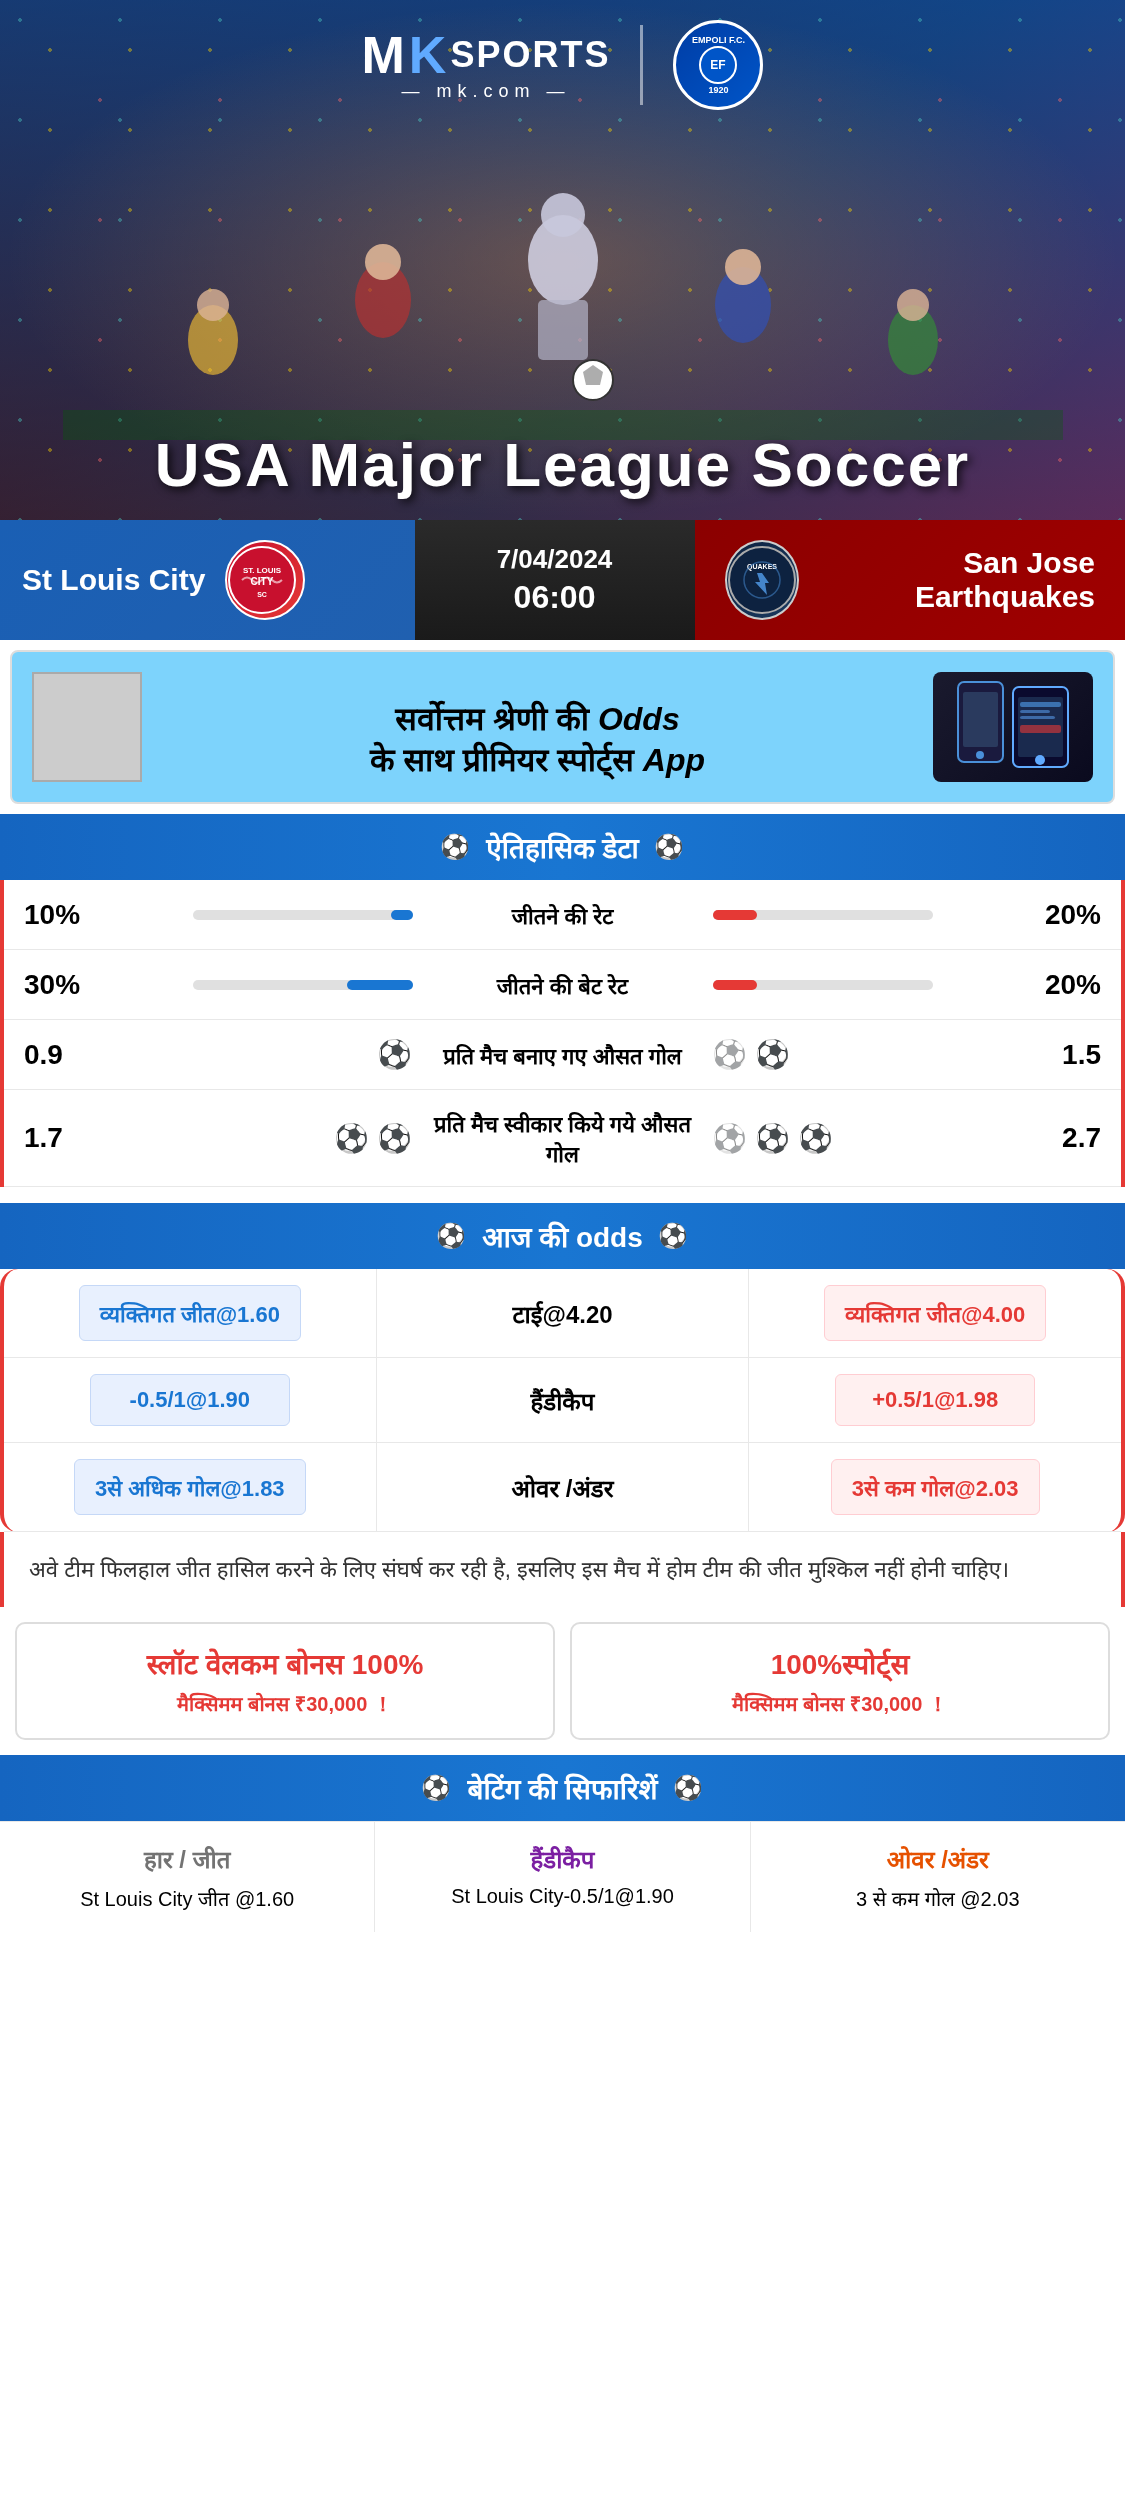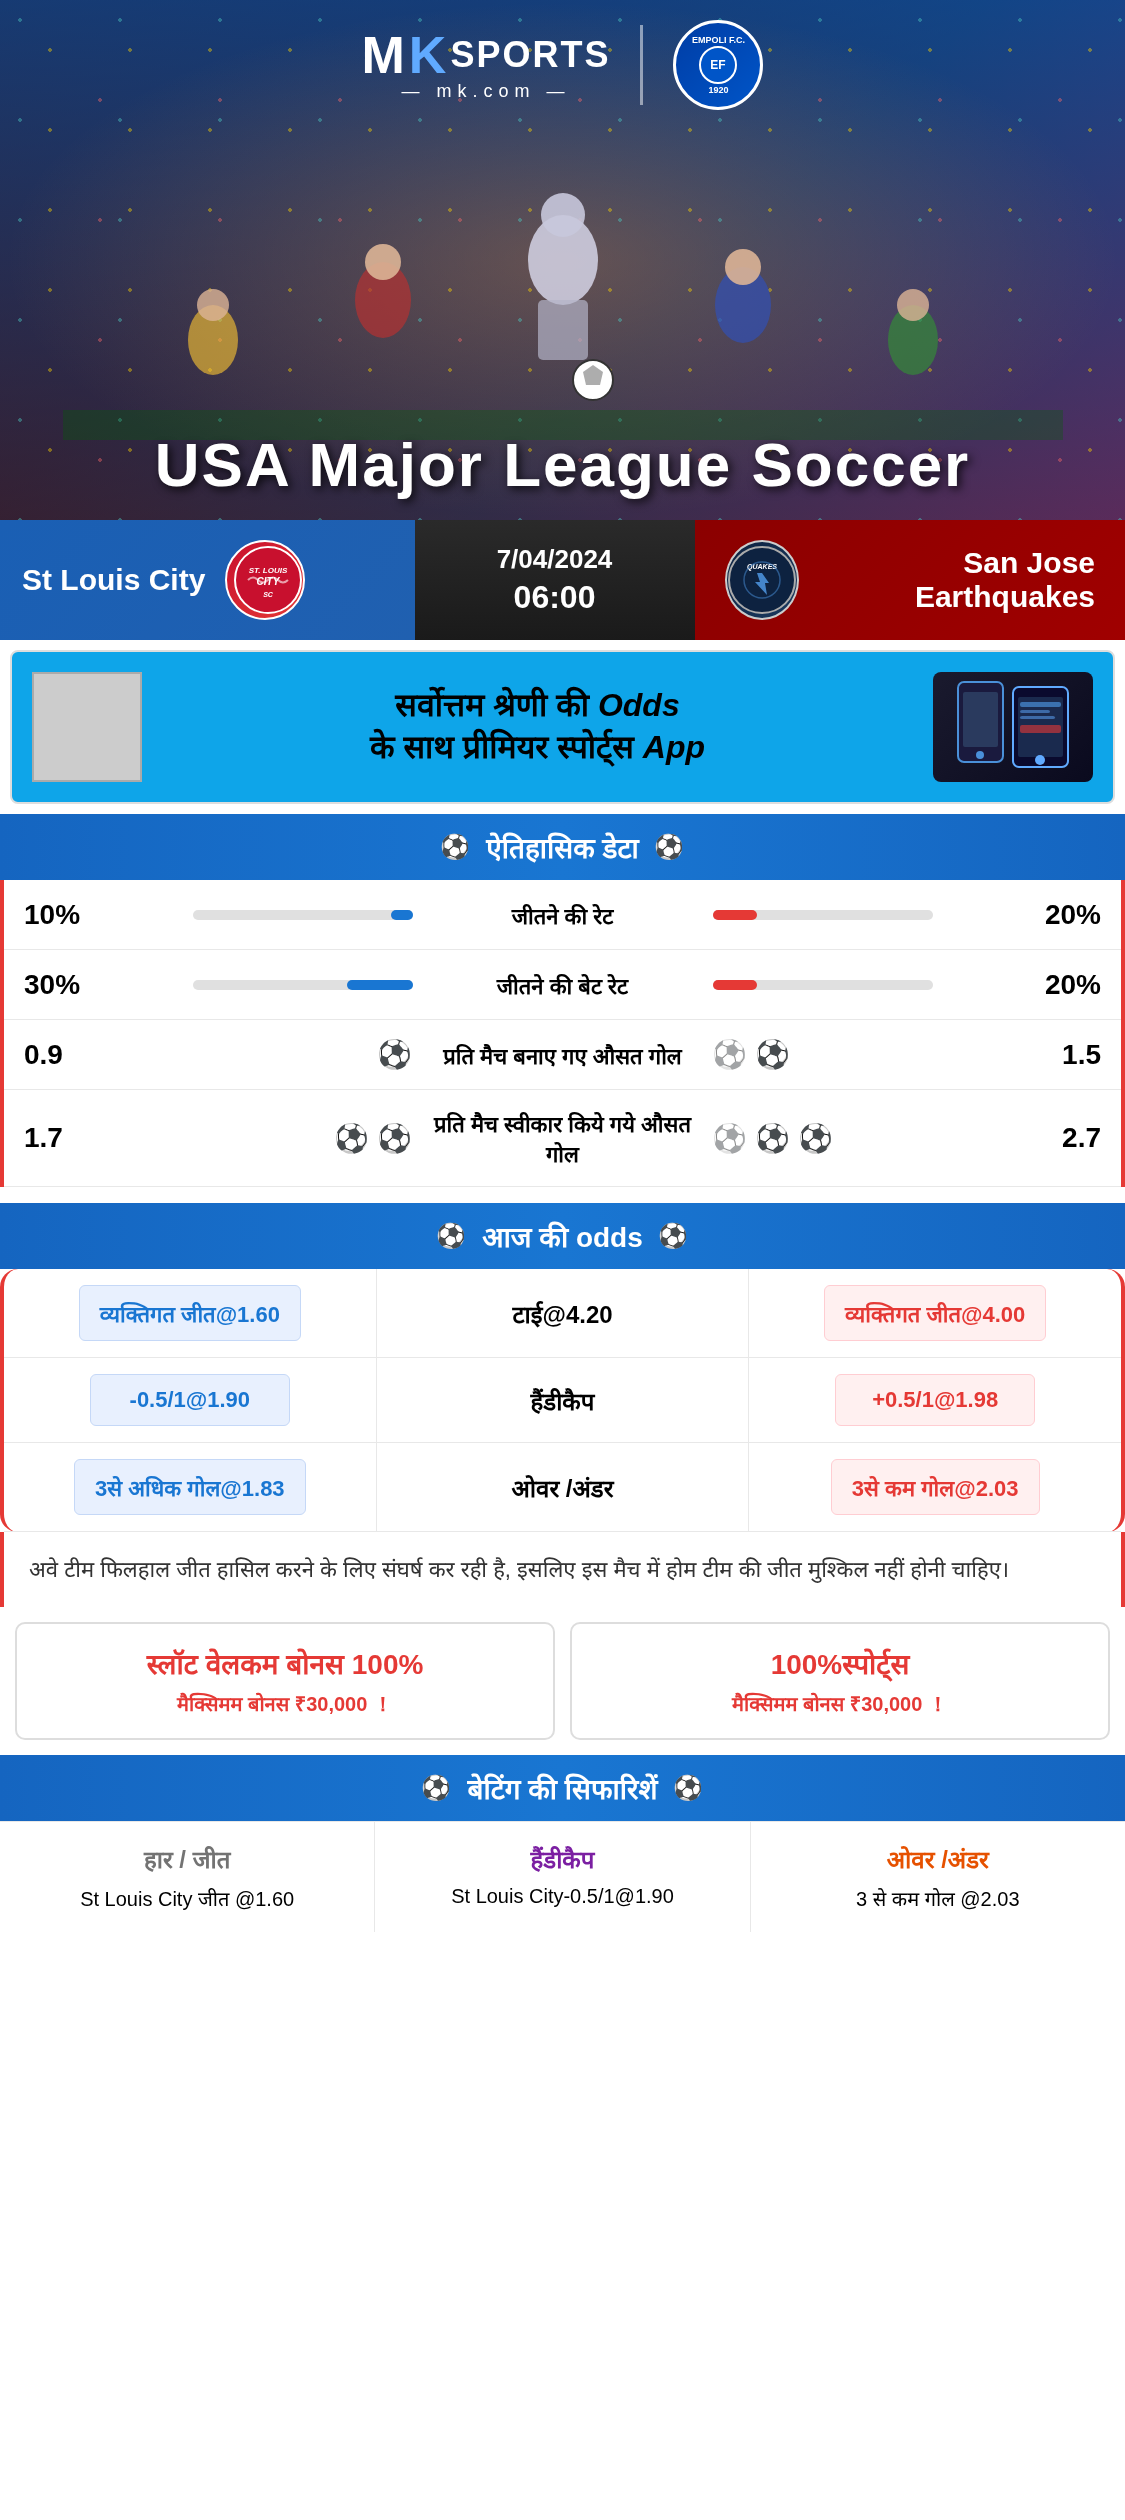--- a/index.html
+++ b/index.html
@@ -165,44 +165,43 @@
       font-weight: 700;
       color: #fff;
       text-align: right;
     }
     .team-logo {
       width: 80px;
       height: 80px;
       border-radius: 50%;
       display: flex;
       align-items: center;
-      justify-content: flex-end;
+      justify-content: flex-start;
       font-size: 10px;
       font-weight: bold;
       color: #fff;
       text-align: center;
-      font-style: italic;
     }
     .stlouis-logo {
       background: linear-gradient(135deg, #C8102E, #E53935);
       border: 2px solid #fff;
     }
     .sj-logo {
       background: linear-gradient(135deg, #0D2240, #1a3a60);
       border: 2px solid #ccc;
     }
 
     
     .promo-banner {
-      background: #0ea5e9;
+      background: #7dd3fc;
       border: 2px solid #ddd;
       margin: 10px;
       border-radius: 8px;
       display: flex;
-      align-items: center;
+      align-items: flex-end;
       padding: 20px;
       gap: 20px;
       min-height: 130px;
     }
     .promo-qr {
       width: 110px;
       height: 110px;
       background: #ccc;
       border: 2px solid #aaa;
       flex-shrink: 0;

